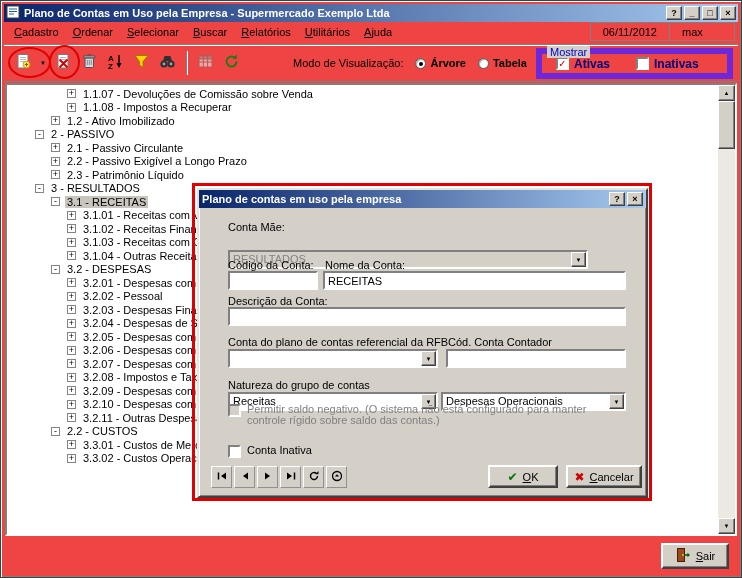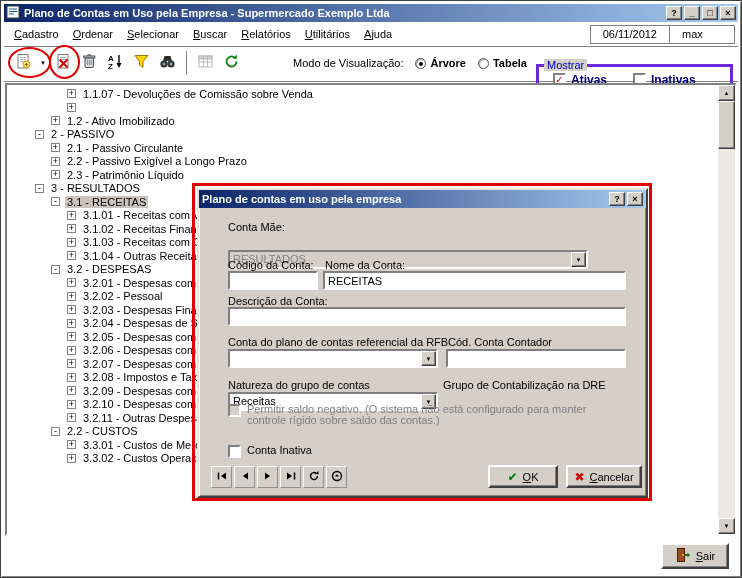--- a/index.html
+++ b/index.html
@@ -1,32 +1,32 @@
 <!DOCTYPE html>
 <html><head>
 <meta charset="utf-8">
 <style>
   * { box-sizing: border-box; margin: 0; padding: 0; }
   body { background:#808080; font-family:"Liberation Sans","DejaVu Sans",sans-serif; }
-  .window { position:relative; width:742px; height:578px; background:#ffffff;
+  .window { position:relative; width:742px; height:578px; background:#ef4444;
     border:1px solid #404040; box-shadow: inset 1px 1px 0 #ffffff, inset -1px -1px 0 #808080;
     font-size:11px; overflow:hidden; }
 
   
   .titlebar { position:absolute; left:3px; top:3px; right:3px; height:18px;
     background:linear-gradient(90deg,#0a246a,#a6caf0); display:flex; align-items:center; padding:0 2px; gap:4px; }
   .titlebar .title { color:#fff; font-weight:bold; white-space:nowrap; overflow:hidden; }
   .cap-btns { margin-left:auto; display:flex; gap:2px; }
   .cap-btn { width:16px; height:14px; background:#d4d0c8; border:1px solid; border-color:#fff #404040 #404040 #fff;
     box-shadow: inset -1px -1px 0 #808080; font-size:9px; font-weight:bold; display:flex; align-items:center;
     justify-content:center; font-family:inherit; }
 
   
-  .menubar { position:absolute; left:3px; top:21px; right:3px; height:23px; display:flex; align-items:center;
-    padding:12px 3px; border-bottom:1px solid #808080; }
+  .menubar { position:absolute; left:3px; top:21px; right:3px; height:23px; display:flex; align-items:flex-start;
+    padding:0 3px; border-bottom:1px solid #808080; }
   .menu-items { display:flex; }
   .menu-item { padding:4px 7px; white-space:nowrap; }
   .date-panel { margin-left:auto; display:flex; align-items:center; height:19px; border:1px solid #808080; }
   .date-cell { padding:0 12px; }
   .date-sep { width:1px; align-self:stretch; background:#808080; }
   .user-cell { padding:0 12px; min-width:64px; }
 
   
   .toolbar { position:absolute; left:3px; top:44px; right:3px; height:37px; display:flex; align-items:center;
     padding:0 7px; box-shadow: inset 0 1px 0 #ffffff; border-bottom:1px solid #808080; }
@@ -34,21 +34,21 @@
     justify-content:center; margin-right:1px; }
   .tb-btn.disabled { filter:grayscale(1) opacity(.5); }
   .tb-dd { width:12px; height:25px; background:transparent; border:none; font-size:6px; margin-right:2px; color:#000; }
   .tb-sep { width:2px; height:24px; border-left:1px solid #808080; border-right:1px solid #fff; margin:0 5px; }
   .vm-label { margin-left:48px; white-space:nowrap; }
   .vopt { display:inline-flex; align-items:center; gap:4px; margin-left:12px; }
   .radio { width:11px; height:11px; border-radius:50%; background:#fff; border:1px solid #585858;
     box-shadow: inset 1px 1px 1px rgba(0,0,0,.35); position:relative; }
   .radio.checked::after { content:""; position:absolute; left:3px; top:3px; width:4px; height:4px; background:#000; border-radius:50%; }
 
-  .mostrar { position:absolute; right:5px; top:3px; width:197px; height:31px; border:3px solid #6d28d9;margin-top:16px; }
+  .mostrar { position:absolute; right:5px; top:3px; width:197px; height:31px; border:6px solid #6d28d9; }
   .mostrar-label { position:absolute; top:-8px; left:5px; background:#d4d0c8; padding:0 3px; color:#0000cc; }
   .show-checks { display:flex; align-items:center; height:100%; padding-left:14px; gap:26px; }
   .showopt { display:inline-flex; align-items:center; gap:5px; }
   .cbox { width:13px; height:13px; background:#fff; border:2px solid; border-color:#808080 #fff #fff #808080;
     display:flex; align-items:center; justify-content:center; font-size:10px; line-height:1; flex:none; }
   .red-check { color:#cc0000; font-weight:bold; }
   .show-lbl { font-weight:bold; color:#000080; font-size:12px; }
 
   
   .main { position:absolute; left:4px; top:82px; right:4px; bottom:41px; background:#fff;
@@ -236,20 +236,21 @@
   </div>
 
   <div class="main">
     <div class="tree" id="tree-rows">
         <div class="tree-row" style="padding-left: 60px;">
           <span class="tglyph">+</span>
           <span class="tlabel">1.1.07 - Devoluções de Comissão sobre Venda</span>
         </div>
         <div class="tree-row" style="padding-left: 60px;">
           <span class="tglyph">+</span>
+          <span class="tlabel">1.1.08 - Impostos a Recuperar</span>
         </div>
         <div class="tree-row" style="padding-left: 44px;">
           <span class="tglyph">+</span>
           <span class="tlabel">1.2 - Ativo Imobilizado</span>
         </div>
         <div class="tree-row" style="padding-left: 28px;">
           <span class="tglyph">-</span>
           <span class="tlabel">2 - PASSIVO</span>
         </div>
         <div class="tree-row" style="padding-left: 44px;">
@@ -391,23 +392,26 @@
 
       <span class="lbl" style="left:29px;top:128px;">Conta do plano de contas referencial da RFB</span>
       <span class="lbl" style="left:249px;top:128px;">Cód. Conta Contador</span>
       <div class="combo" style="left:29px;top:141px;width:210px;">
         <span class="combo-text"></span>
         <span class="combo-btn">▼</span>
       </div>
       <input class="txt" style="left: 247px; top: 141px; width: 180px;" value="">
 
       <span class="lbl" style="left:29px;top:171px;">Natureza do grupo de contas</span>
-      <span class="lbl" style="left:244px;top:171px;">Grupo de Contabilização na DRE</span>
       <div class="combo" style="left:29px;top:184px;width:210px;">
         <span class="combo-text">Receitas</span>
+        <span class="combo-btn">▼</span>
+      </div>
+      <div class="combo" style="left:242px;top:184px;width:185px;">
+        <span class="combo-text">Despesas Operacionais</span>
         <span class="combo-btn">▼</span>
       </div>
 
       <div class="chk disabled" style="left:29px;top:196px;width:392px;">
         <span class="cbox"></span>
         <span class="gray">Permitir saldo negativo. (O sistema não está configurado para manter controle rígido sobre saldo das contas.)</span>
       </div>
       <div class="chk" style="left:29px;top:237px;">
         <span class="cbox"></span>
         <span>Conta Inativa</span>

